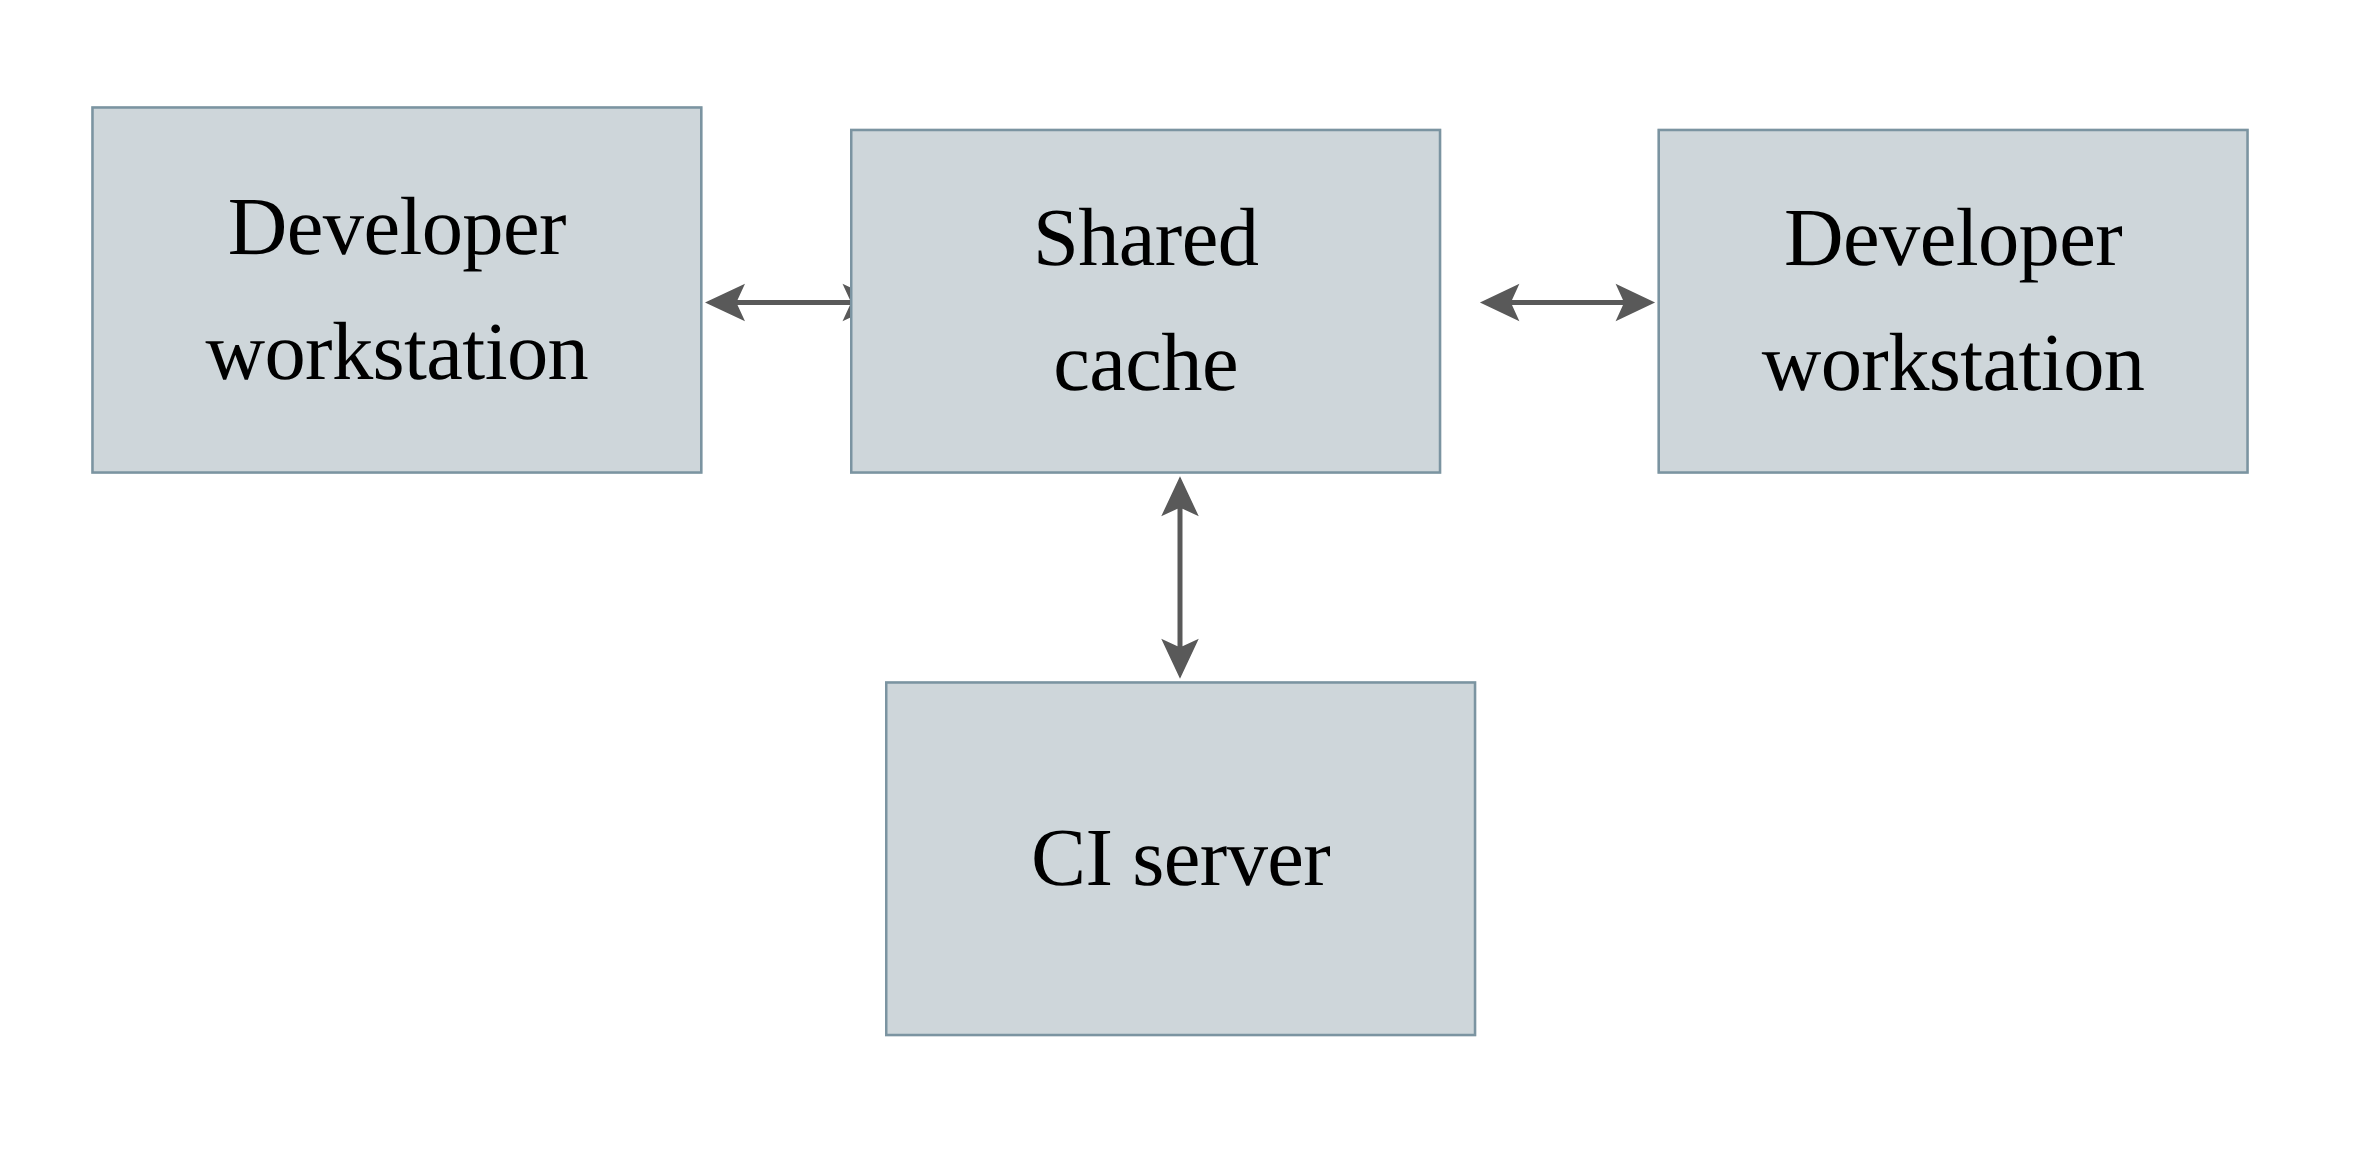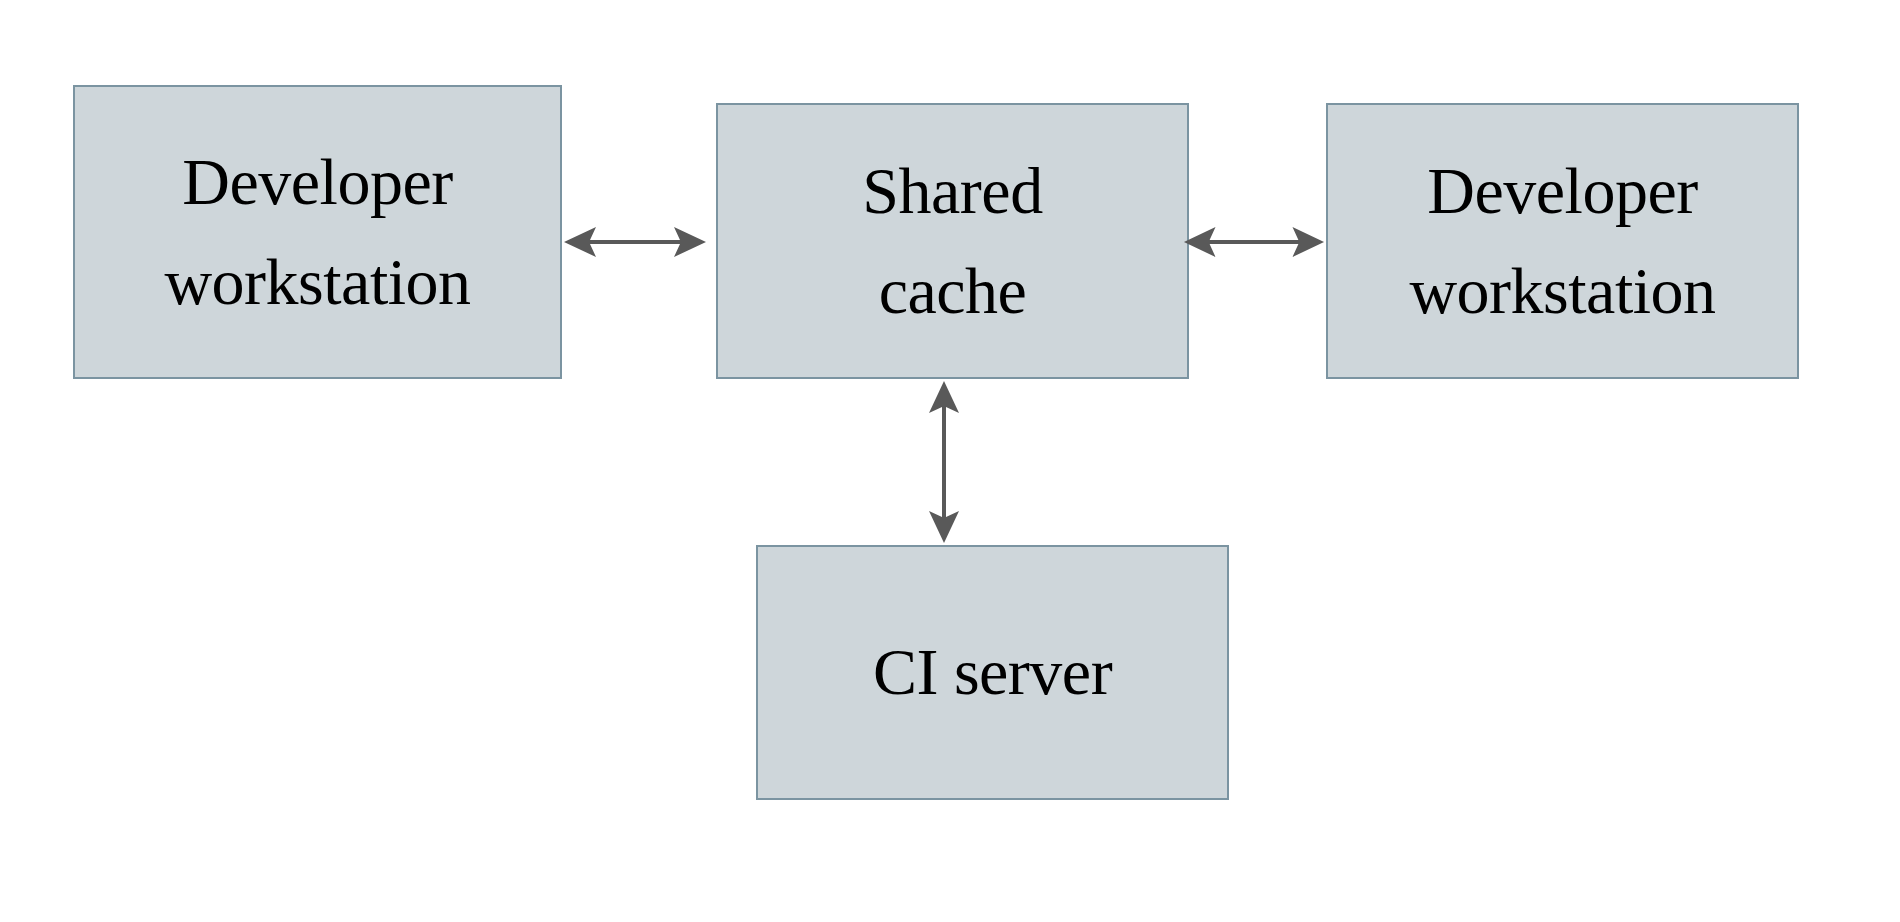--- a/index.html
+++ b/index.html
@@ -33,23 +33,23 @@
     font-size: 66px;
     line-height: 1.52;
     color: #000000;
     font-weight: 400;
     letter-spacing: -0.5px;
     white-space: pre-line;
     padding: 0 6px;
   }
   
   #node-dev-left   { left: 73px;  top: 85px;  width: 489px; height: 294px; }
-  #node-shared     { left: 716px; top: 103px; width: 473px; height: 276px; }
+  #node-shared     { left: 680px; top: 103px; width: 473px; height: 276px; }
   #node-dev-right  { left: 1326px;top: 103px; width: 473px; height: 276px; }
-  #node-ci         { left: 708px; top: 545px; width: 473px; height: 255px; margin-left: 48px; }
+  #node-ci         { left: 708px; top: 545px; width: 473px; height: 284px; }
 
   .edge {
     position: absolute;
     overflow: visible;
   }
   #edge-left-shared  { left: 560px;  top: 212px; width: 150px; height: 60px; }
   #edge-shared-right { left: 1180px; top: 212px; width: 148px; height: 60px; }
   #edge-shared-ci    { left: 914px;  top: 377px; width: 60px;  height: 170px; }
   .edge svg { display: block; width: 100%; height: 100%; }
 </style>

